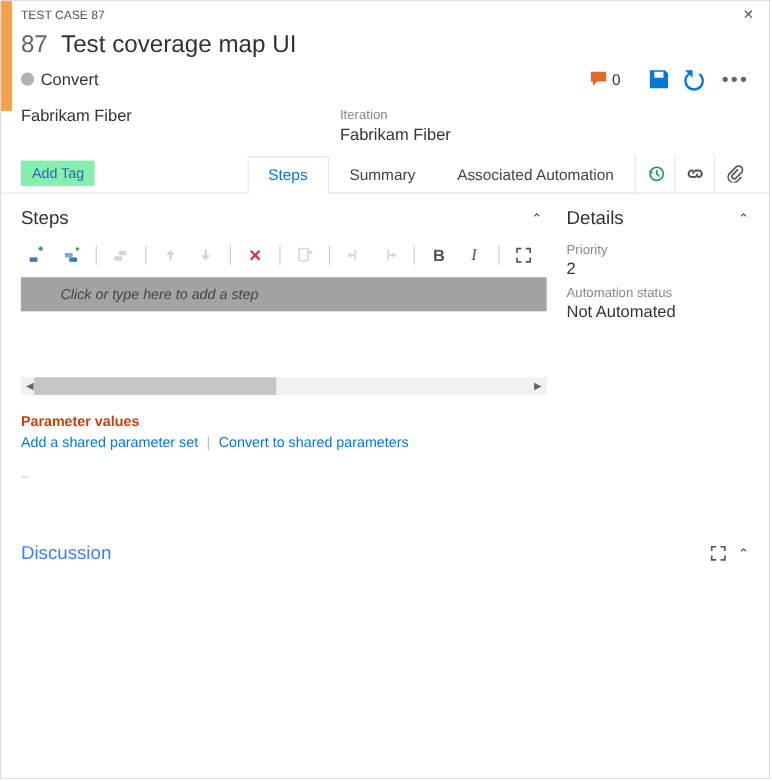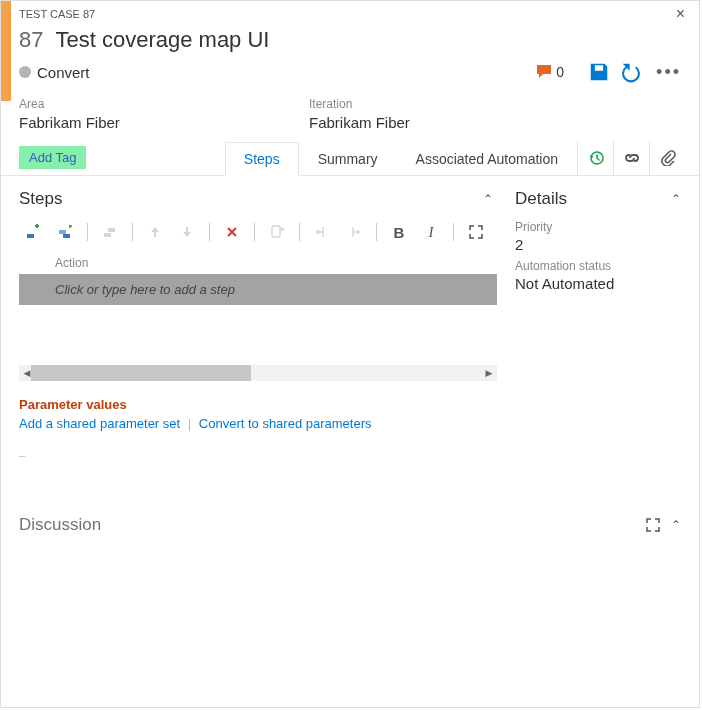--- a/index.html
+++ b/index.html
@@ -188,21 +188,21 @@
   .param-links { margin-top:4px; font-size:13px;}
   .param-links a { color:#0078d4; text-decoration:none; cursor:pointer;}
   .param-links .sep { color:#bbb; margin:0 4px;}
   .dash { color:#bbb; font-size:11px; margin-top:18px;}
   
   .det-lbl { font-size:12px;color:#888;margin-top:4px;}
   .det-val { font-size:15px;color:#333;margin-top:2px;margin-bottom:6px;}
   
   .discussion { padding: 0 14px 0 18px; margin-top:50px;}
   .disc-hdr { display:flex;align-items:center;}
-  .disc-title { color:#737373; font-size:17px;}
+  .disc-title { color:#3b82f6; font-size:17px;}
   .disc-hdr .spacer{flex:1;}
   .disc-row { display:flex; gap:10px; margin-top:10px;}
   .disc-avatar {
     width:24px;height:24px;background:#d13438;color:#fff;
     font-size:10px;display:flex;align-items:center;justify-content:center;
   }
   .disc-input {
     flex:1; border:1px solid #ccc; height:70px;
     padding:8px 10px; font-style:italic; color:#777;
     font-size:13px;
@@ -245,21 +245,20 @@
     <div class="icon-btn">
       <svg viewBox="0 0 16 16" fill="#0078d4">
           <path d="M2 2h5v5L5 5a5 5 0 1 0 6 0l1-1A6.5 6.5 0 1 1 4 4L2 2z"></path>
         </svg>
     </div>
     <span class="ellipsis">•••</span>
   </div>
 
   <div class="class-row">
     <div class="class-col">
-      <div class="field-lbl">Area</div>
       <div class="field-val">Fabrikam Fiber</div>
     </div>
     <div class="class-col">
       <div class="field-lbl">Iteration</div>
       <div class="field-val">Fabrikam Fiber</div>
     </div>
   </div>
 
   <div class="tagtab-row">
     <button class="add-tag">Add Tag</button>
@@ -360,21 +359,20 @@
           </div>
         <div class="tsep"></div>
         <div class="tbtn">
             <svg viewBox="0 0 16 16" fill="none" stroke="#555" stroke-width="1.5">
               <path d="M2 6V2h4M14 6V2h-4M2 10v4h4M14 10v4h-4"></path>
             </svg>
           </div>
       </div>
 
       <div class="steps-tbl">
-        <div class="col-hdr">Action</div>
         <div class="step-input">Click or type here to add a step</div>
       </div>
 
       <div class="hscroll">
         <span class="arr l">◀</span>
         <div class="thumb"></div>
         <span class="arr r">▶</span>
       </div>
 
       <div class="param-hdr">Parameter values</div>

